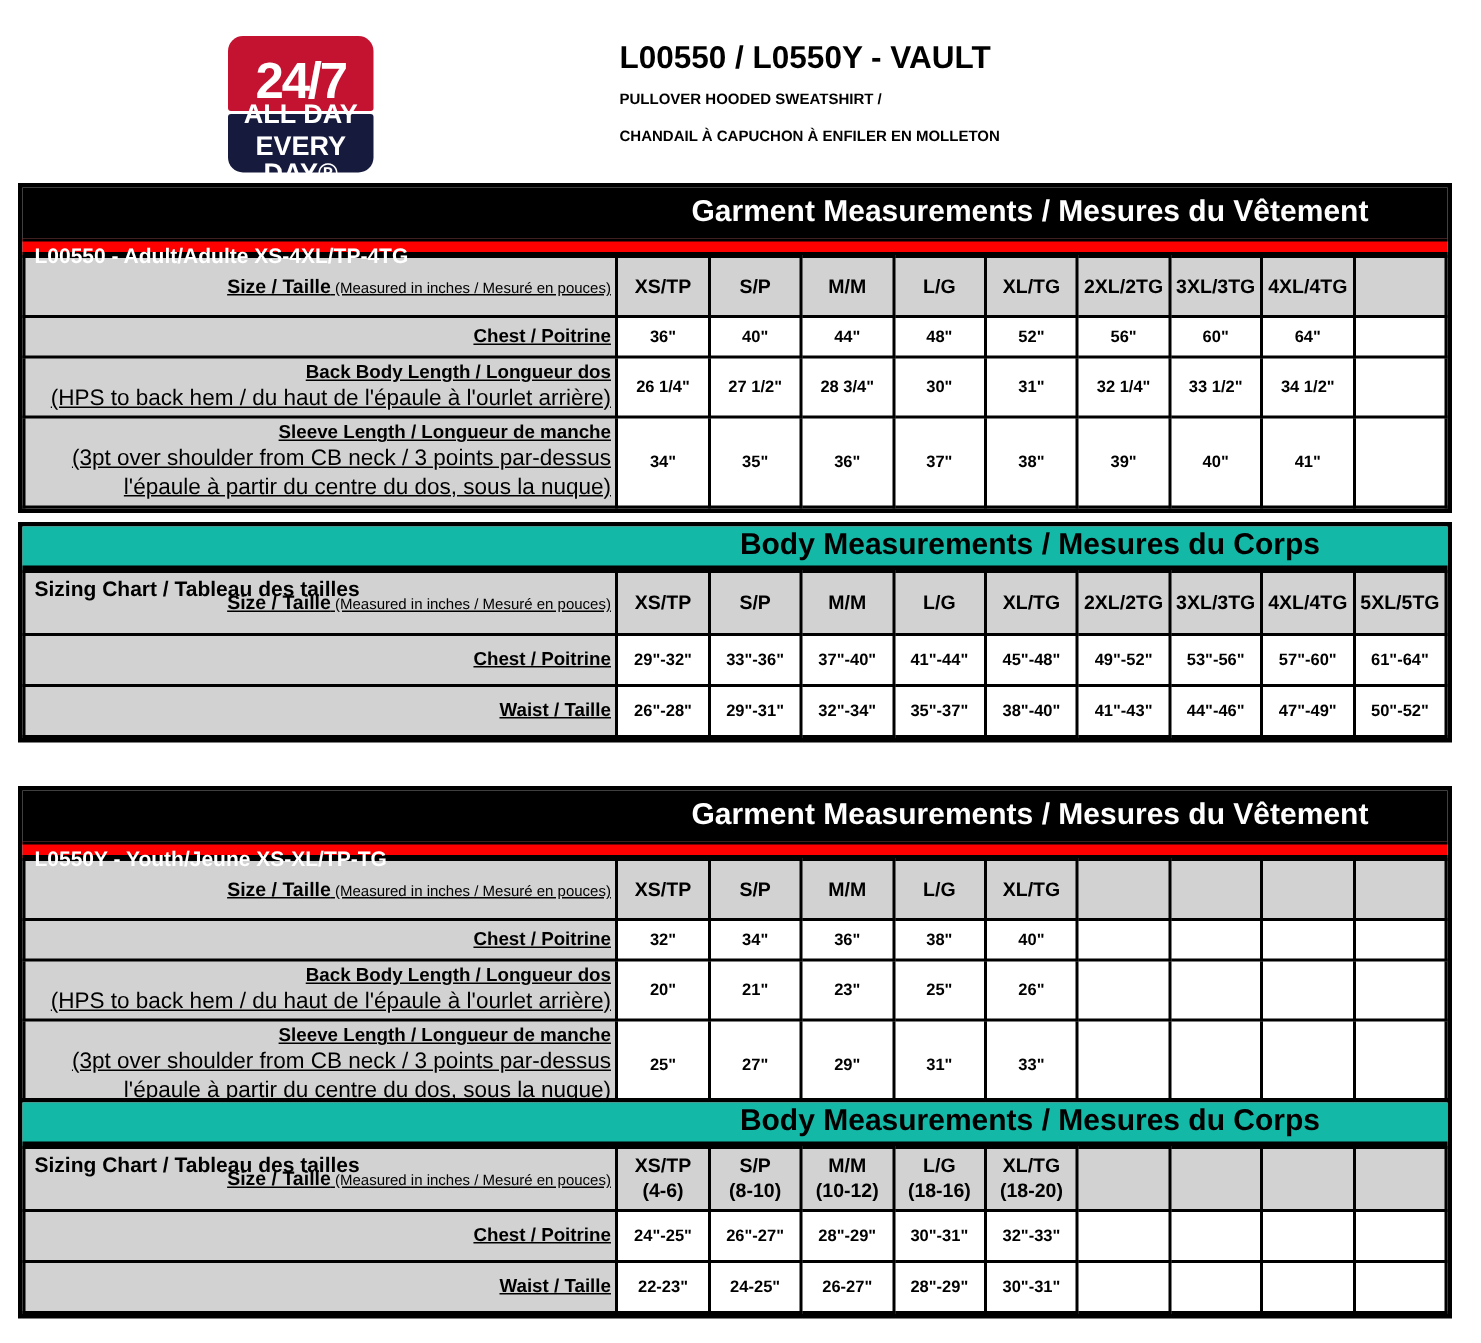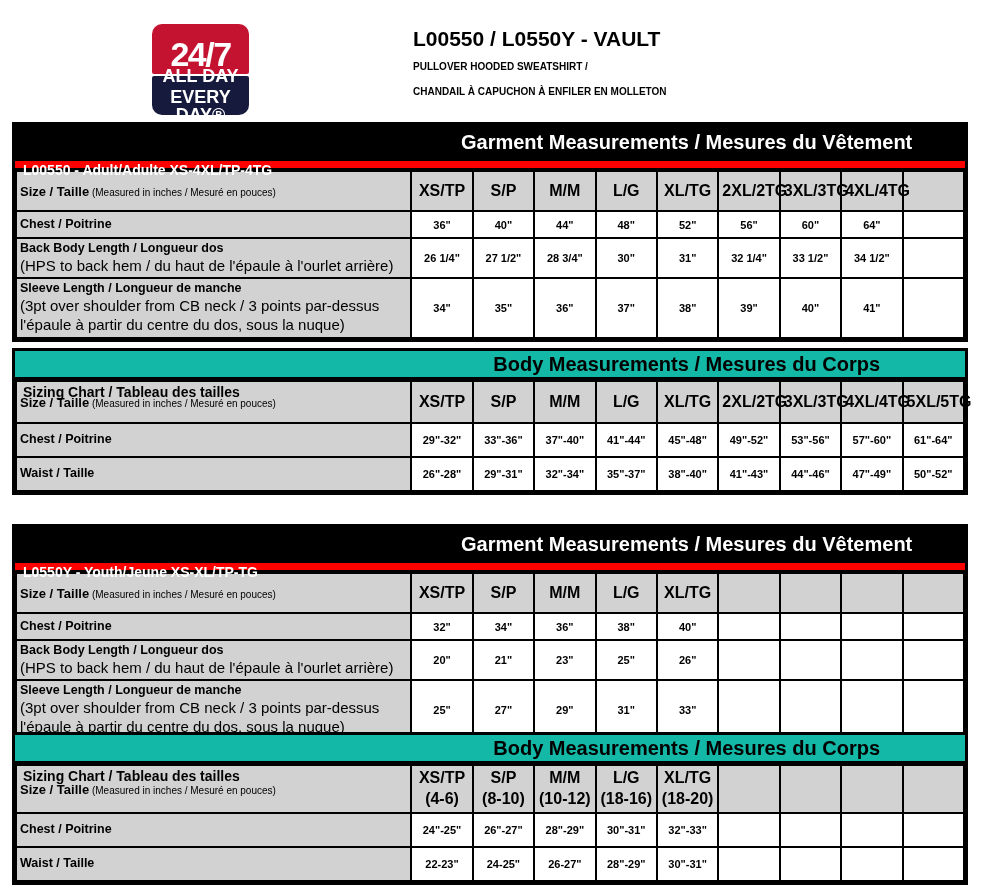--- a/index.html
+++ b/index.html
@@ -47,23 +47,23 @@
   }
   .bar-right {
     position:absolute; left:41.7%; width:58%; top:50%; transform:translateY(-50%);
     text-align:center; font-weight:bold; font-size:20px; white-space:nowrap;
   }
   .stripe { height:11px; background:#fe0000; border-top:2px solid #000; border-bottom:2px solid #000; }
 
   table.grid { width:100%; border-collapse:collapse; table-layout:fixed; }
   col.c-label { width:41.7%; }
   table.grid td { border:2px solid #000; vertical-align:middle; padding:2px 3px; }
-  td.lab { background:#d2d2d2; text-align:left; padding-left:6px; padding-right:6px; }
+  td.lab { background:#d2d2d2; text-align:right; padding-left:6px; padding-right:6px;text-decoration:underline; }
   td.gray { background:#d2d2d2; }
-  td.col-head { font-weight:bold; font-size:16px; text-align:center; line-height:1.3; }
+  td.col-head { font-weight:bold; font-size:13px; text-align:center; line-height:1.3; }
   td.val { font-weight:bold; font-size:11px; text-align:center; white-space:nowrap; }
   .size-main { font-weight:bold; font-size:13px; }
   .size-note { font-size:10px; font-weight:normal; }
   .lab-main { font-weight:bold; font-size:12.5px; line-height:1.25; }
   .lab-sub  { font-size:15px; font-weight:normal; line-height:1.25; }
 
   .sec-garment tr.row-size { height:40px; }
   .sec-garment tr.row-data { height:27px; }
   .sec-body tr.row-size { height:42px; }
   .sec-body tr.row-data { height:34px; }

